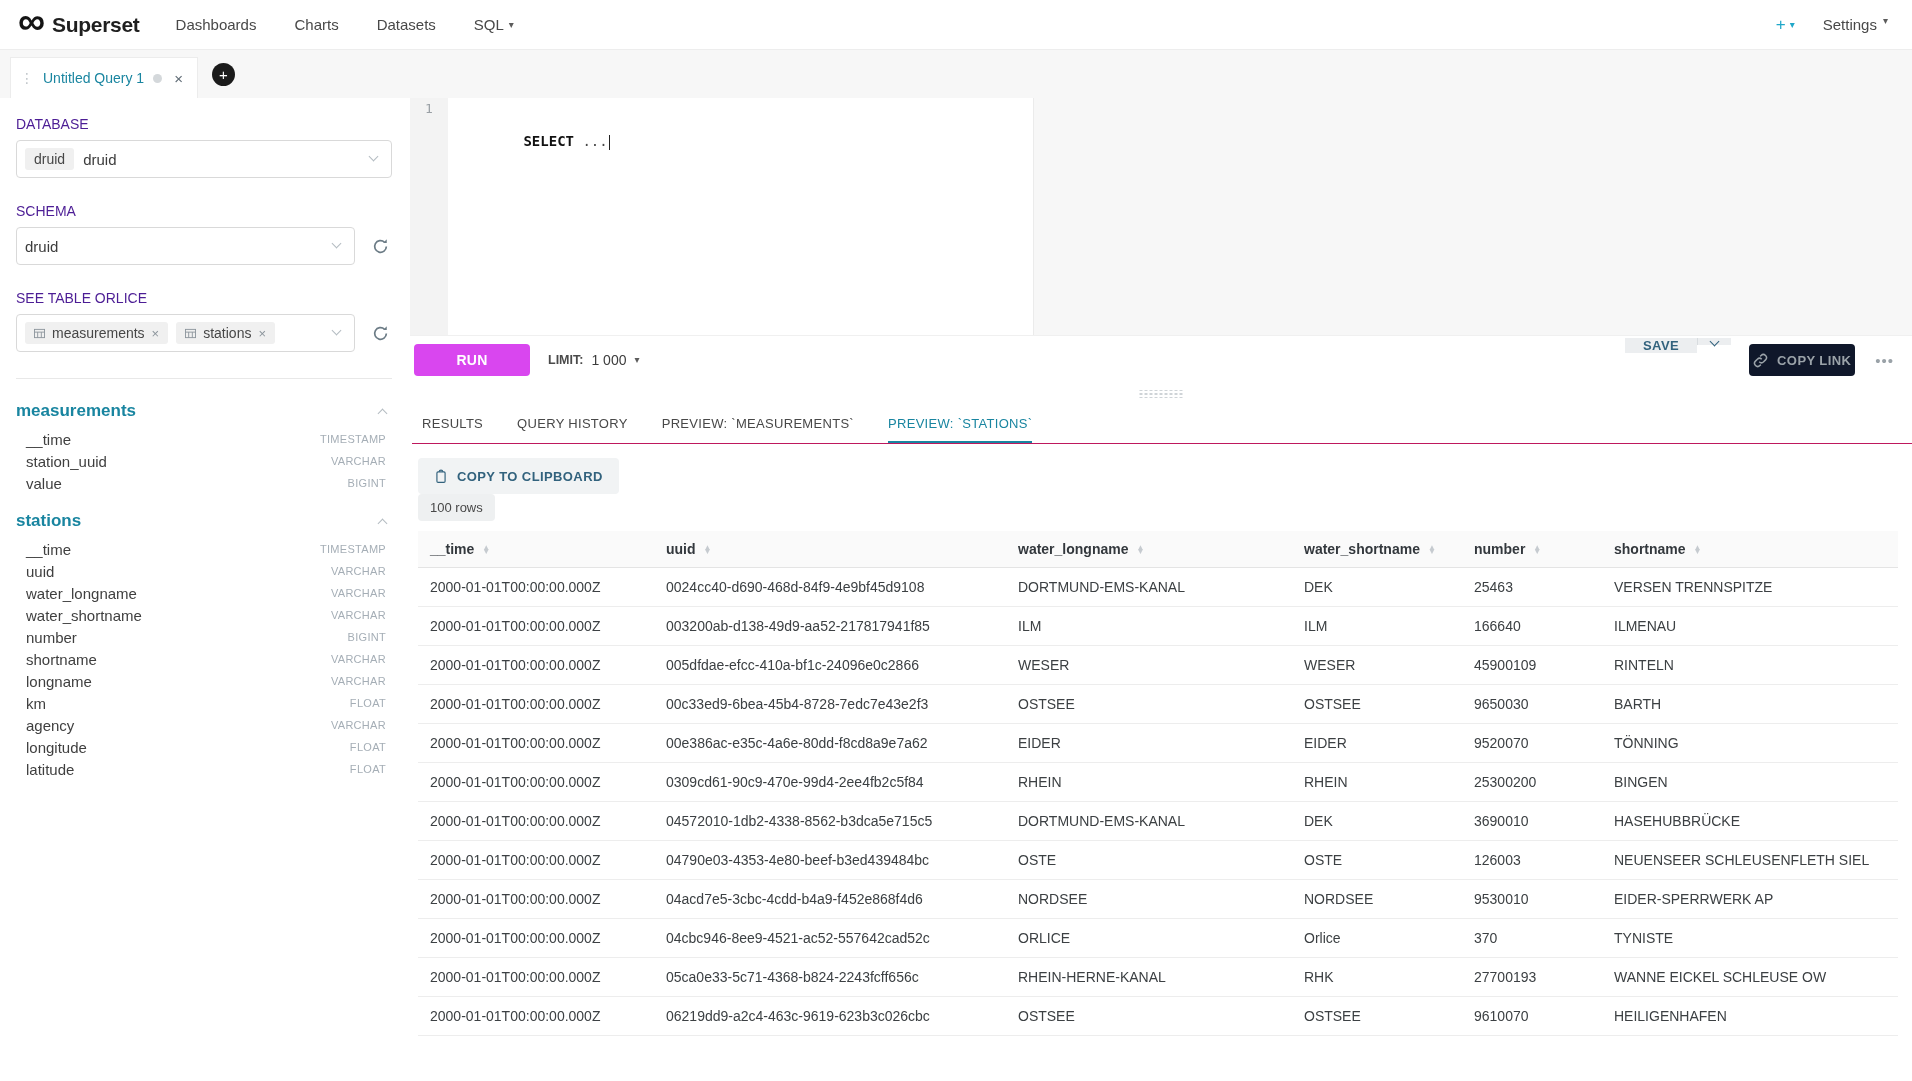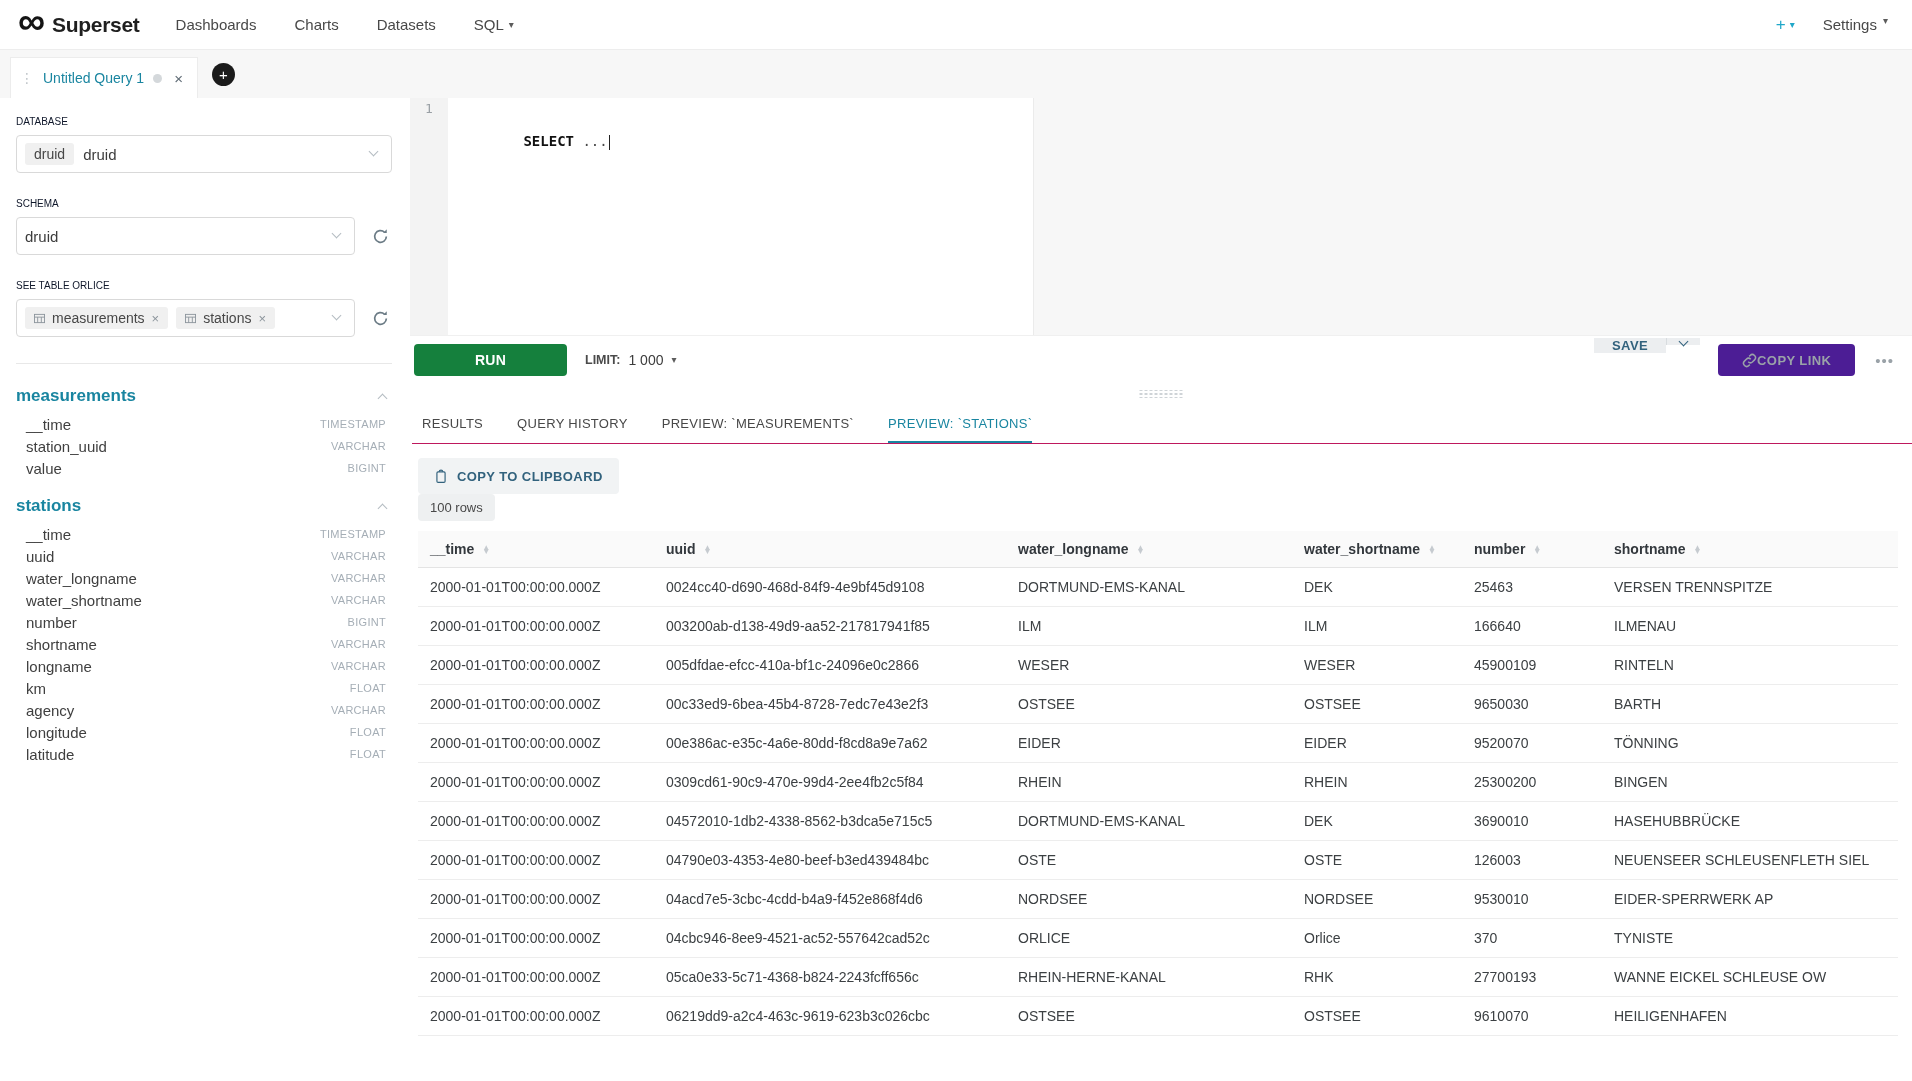--- a/index.html
+++ b/index.html
@@ -30,21 +30,21 @@
   .qclose{color:#5f6b75;font-size:15px;cursor:pointer;margin-left:3px}
   .add-tab{width:23px;height:23px;border-radius:50%;background:#1b1b1b;color:#fff;font-size:15px;display:flex;align-items:center;justify-content:center;align-self:center;line-height:1}
 
   
   .content{display:flex;height:983px}
   .sidebar{width:410px;flex-shrink:0;padding:18px 18px 0 16px;overflow:hidden}
   .main{flex:1;min-width:0;display:flex;flex-direction:column}
 
   
   .field{margin-bottom:25px}
-  .field-label{font-size:10px;color:#0f172a;margin-bottom:8px}
+  .field-label{font-size:14px;color:#4c1d95;margin-bottom:8px}
   .select{height:38px;border:1px solid #d9d9d9;border-radius:4px;background:#fff;display:flex;align-items:center;gap:9px;padding:0 32px 0 8px;position:relative;cursor:pointer}
   .select-value{font-size:15px;color:#3c3c3c}
   .tag{background:#f0f0f0;border-radius:3px;padding:3px 9px;font-size:14px;color:#474747;display:inline-flex;align-items:center;gap:7px;white-space:nowrap}
   .tag-x{color:#8c959c;font-size:13px;cursor:pointer}
   .tag-ic{display:inline-flex}
   .tags-wrap{display:inline-flex;gap:8px}
   .select-row{display:flex;align-items:center;gap:13px}
   .select-row .select{flex:1}
   .refresh{display:flex;align-items:center;justify-content:center;width:24px;height:24px}
   .with-divider{border-bottom:1px solid #e8e8e8;padding-bottom:26px;margin-bottom:22px}
@@ -63,29 +63,29 @@
   .editor{height:238px;display:flex;font-family:"DejaVu Sans Mono","Liberation Mono",monospace;font-size:14px;position:relative;border-bottom:1px solid #f0f0f0}
   .gutter{width:38px;background:#f3f3f3;color:#9aa0a5;text-align:center;padding-top:3px;font-size:13px}
   .code{flex:1;position:relative;padding:3px 8px;white-space:pre;cursor:text}
   .code>span{position:relative;z-index:1}
   .kw{font-weight:700;color:#111}
   .cursor{display:inline-block;width:0;border-left:1.6px solid #222;height:15px;vertical-align:middle;margin-left:1px}
   .print-area{position:absolute;left:585px;right:0;top:0;bottom:0;background:#f7f7f7;border-left:1px solid #ebebeb;z-index:0}
 
   
   .toolbar{height:48px;display:flex;align-items:center;gap:18px;padding:0 16px 0 4px}
-  .run-btn{width:153px;height:32px;background:#15803d;color:#fff;font-weight:700;font-size:14px;border-radius:4px;letter-spacing:.3px}
+  .run-btn{width:116px;height:32px;background:#d946ef;color:#fff;font-weight:700;font-size:14px;border-radius:4px;letter-spacing:.3px}
   .limit{display:flex;align-items:center;gap:8px;cursor:pointer}
   .limit-label{font-size:12.5px;font-weight:700;color:#4a4a4a}
   .limit-value{font-size:14px;color:#3c3c3c}
   .spacer{flex:1}
   .save-group{display:flex;align-items:flex-start;height:44px;border-radius:0;overflow:hidden}
   .save-btn{padding:0 18px;font-weight:700;font-size:13px;color:#32627d;background:#eceef0;letter-spacing:.4px}
   .save-caret{width:34px;display:flex;align-items:center;justify-content:center;background:#eceef0;border-left:1px solid #d8dcdf}
-  .copy-link-btn{height:32px;display:flex;align-items:center;background:#4c1d95;border-radius:4px;padding:0 24px;color:#9aa2a8;font-weight:700;font-size:13px;letter-spacing:.4px}
+  .copy-link-btn{height:32px;display:flex;align-items:center;gap:9px;background:#0f172a;border-radius:4px;padding:0 4px;color:#9aa2a8;font-weight:700;font-size:13px;letter-spacing:.4px}
   .more-btn{color:#9aa2a8;font-size:15px;letter-spacing:1px;padding:0 2px}
 
   
   .drag-strip{height:20px;display:flex;align-items:center;justify-content:center;cursor:row-resize}
   .dots{width:46px;height:8px;background-image:radial-gradient(circle,#cdd2d6 1.1px,transparent 1.4px);background-size:5px 4px;background-position:center}
 
   
   .south{flex:1;display:flex;flex-direction:column;min-height:0;padding-left:2px}
   .rtabs{display:flex;gap:34px;border-bottom:1px solid #be185d;padding-left:10px;height:40px;align-items:stretch}
   .rtab{display:flex;align-items:center;font-size:13px;color:#484848;cursor:pointer;letter-spacing:.3px}

